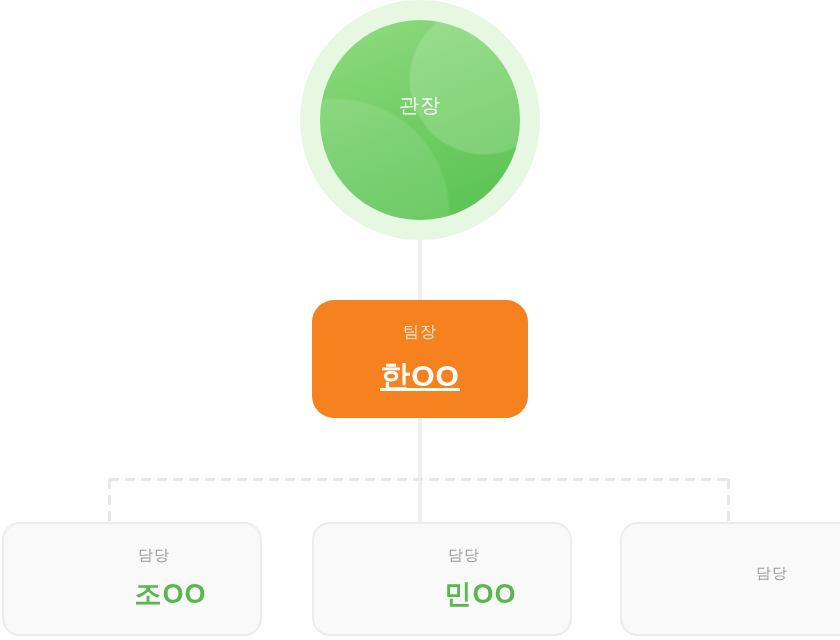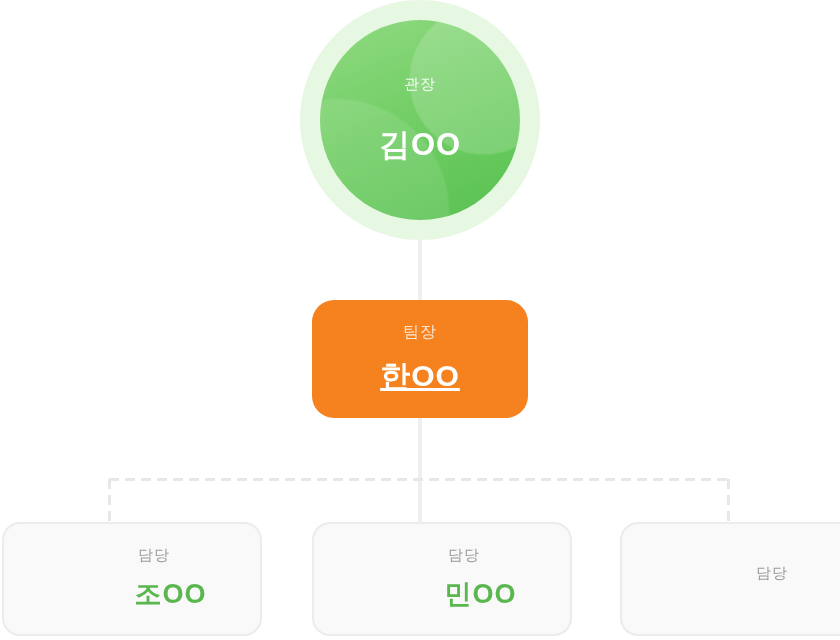--- a/index.html
+++ b/index.html
@@ -55,21 +55,21 @@
       radial-gradient(circle at 82% 30%, rgba(255,255,255,0.16) 0%, rgba(255,255,255,0.16) 34%, rgba(255,255,255,0) 35%),
       radial-gradient(circle at 8% 96%, rgba(255,255,255,0.10) 0%, rgba(255,255,255,0.10) 42%, rgba(255,255,255,0) 43%),
       linear-gradient(158deg, #90da81 0%, #70cd64 52%, #57c150 100%);
     display: flex;
     flex-direction: column;
     align-items: center;
     justify-content: center;
   }
   .circle .role {
     color: rgba(255,255,255,0.92);
-    font-size: 15px;
+    font-size: 20px;
     letter-spacing: 1px;
     margin-bottom: 30px;
   }
   .circle .name {
     color: #ffffff;
     font-size: 31px;
     font-weight: bold;
     letter-spacing: 1px;
   }
 
@@ -138,21 +138,20 @@
 
   <div class="conn-solid conn-v1"></div>
   <div class="conn-solid conn-v2"></div>
   <div class="conn-dash-h"></div>
   <div class="conn-dash-v left"></div>
   <div class="conn-dash-v right"></div>
 
   <div class="halo"></div>
   <div class="circle">
     <div class="role">관장</div>
-    <div class="name">김OO</div>
   </div>
 
   <div class="leader">
     <div class="role">팀장</div>
     <div class="name">한OO</div>
   </div>
 
   <div class="card c1">
     <div class="role">담당</div>
     <div class="name">조OO</div>

